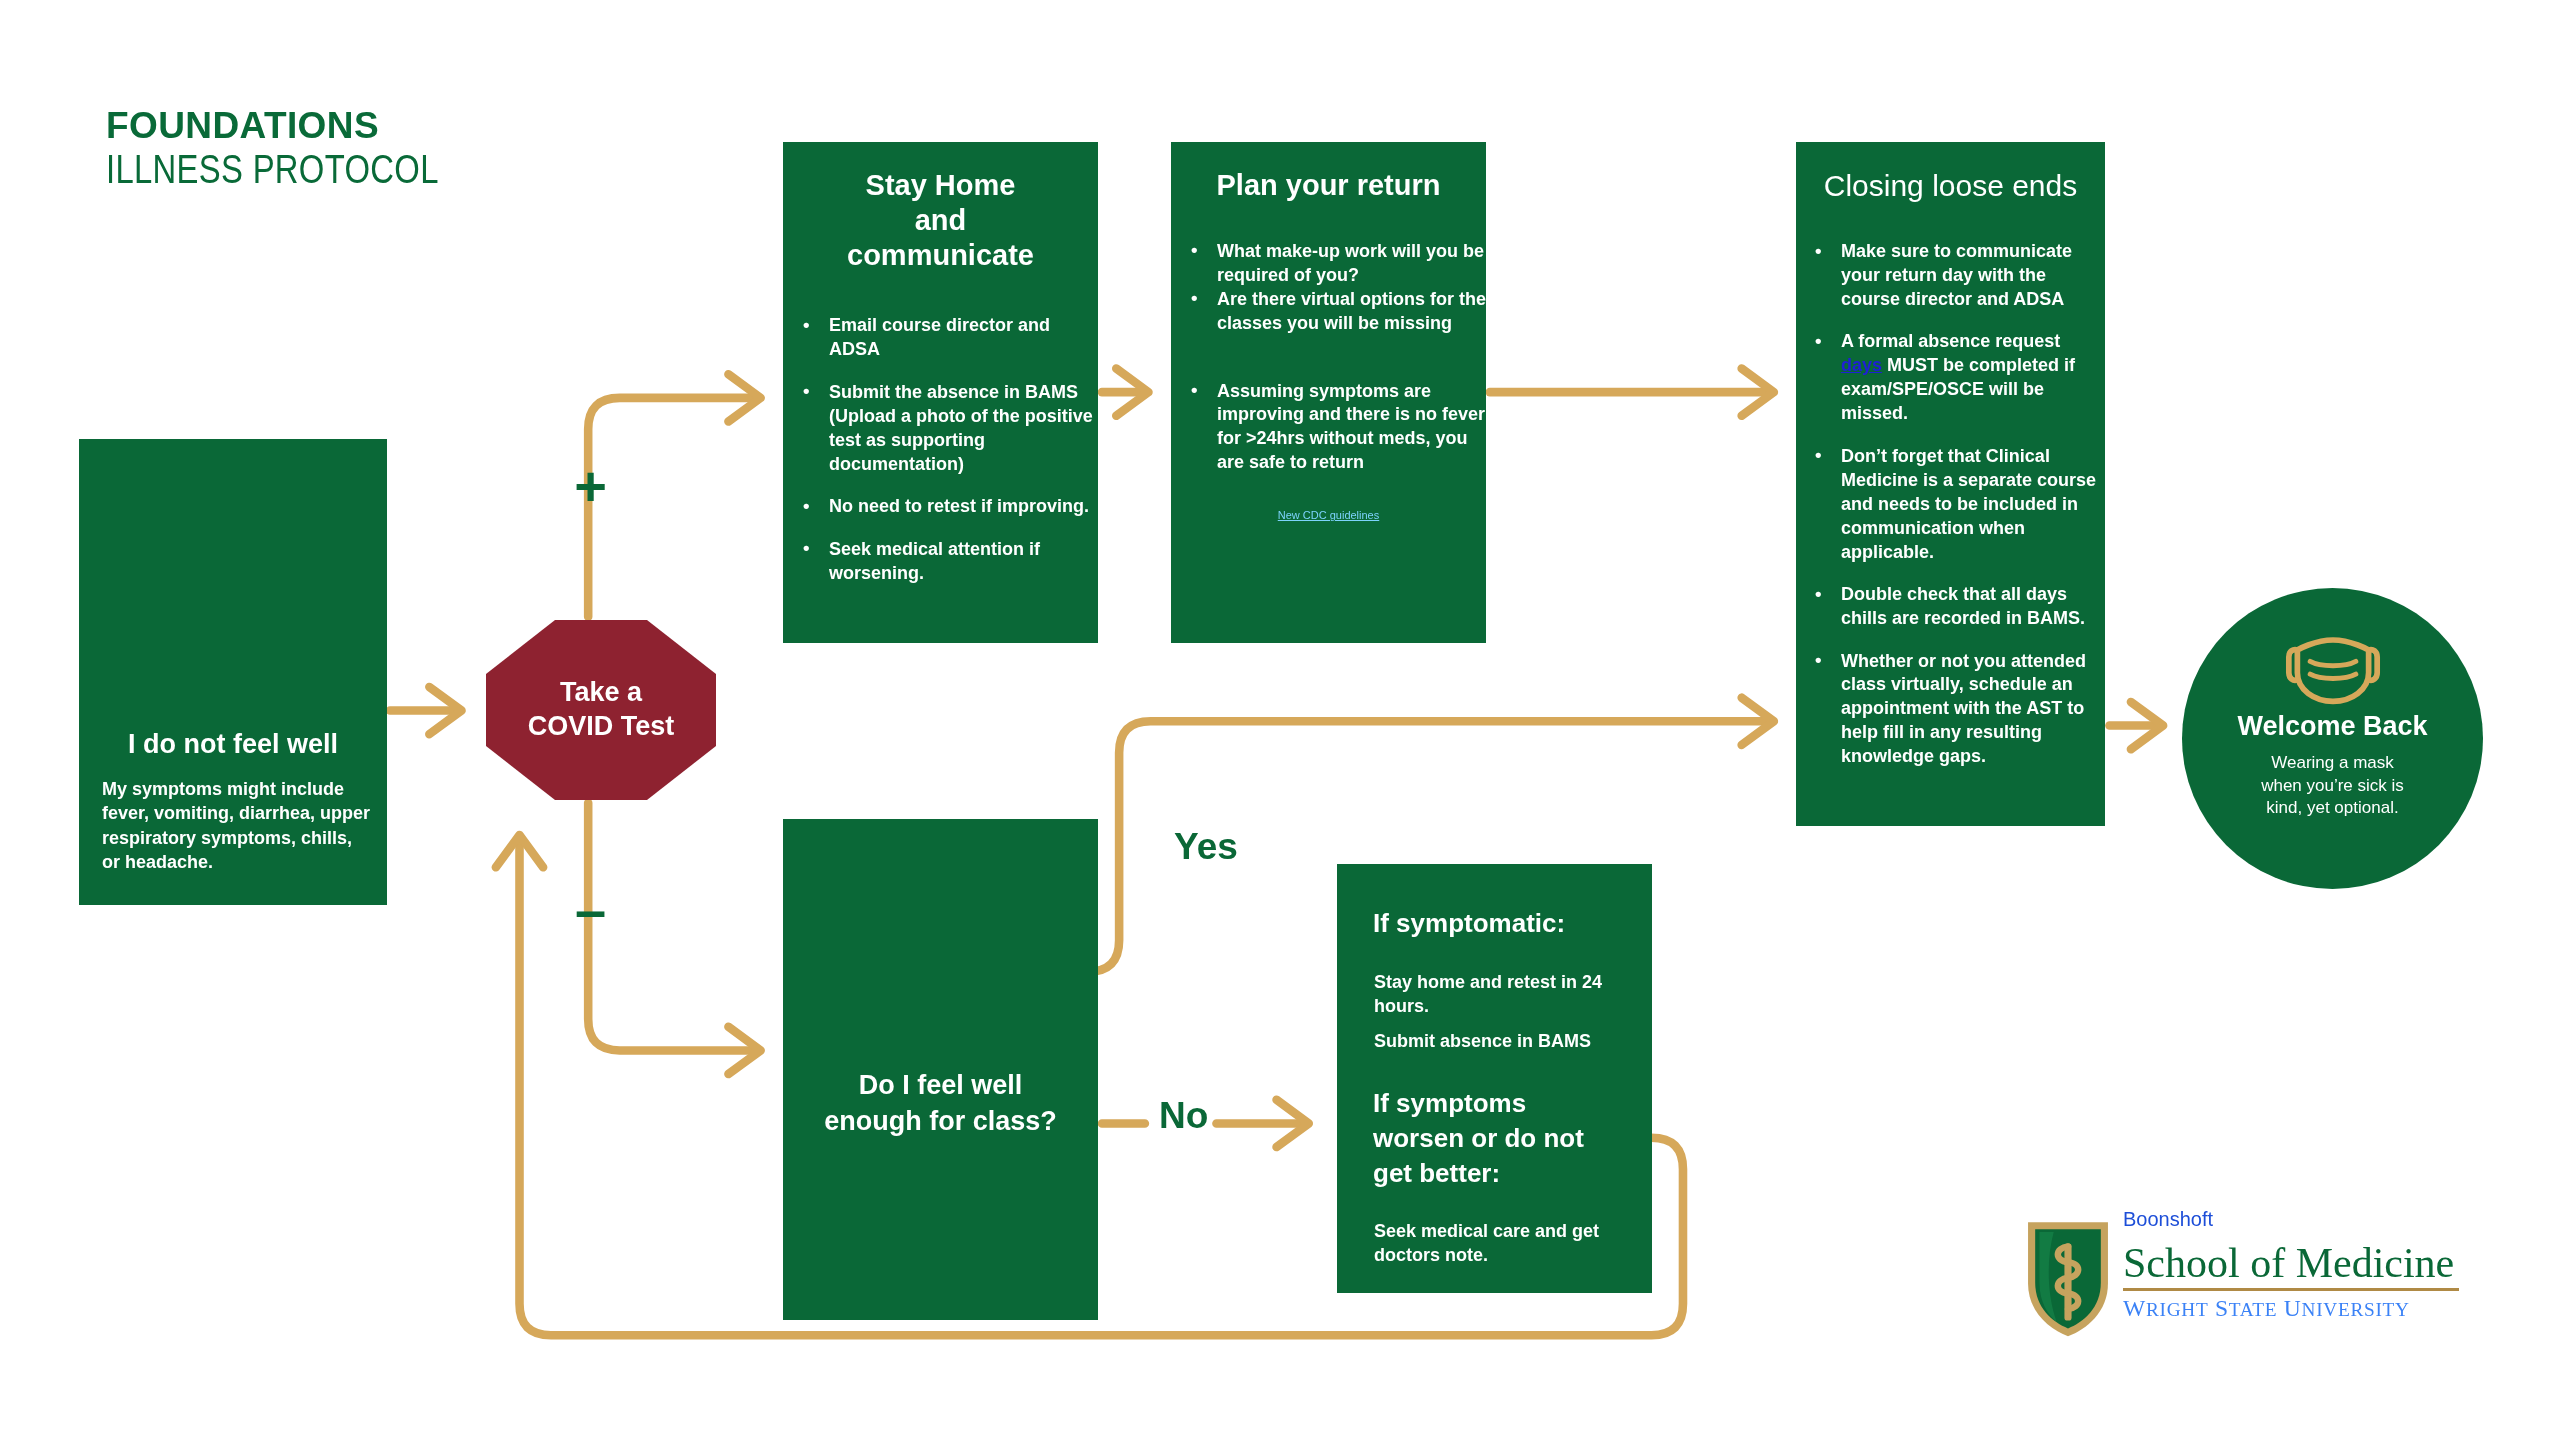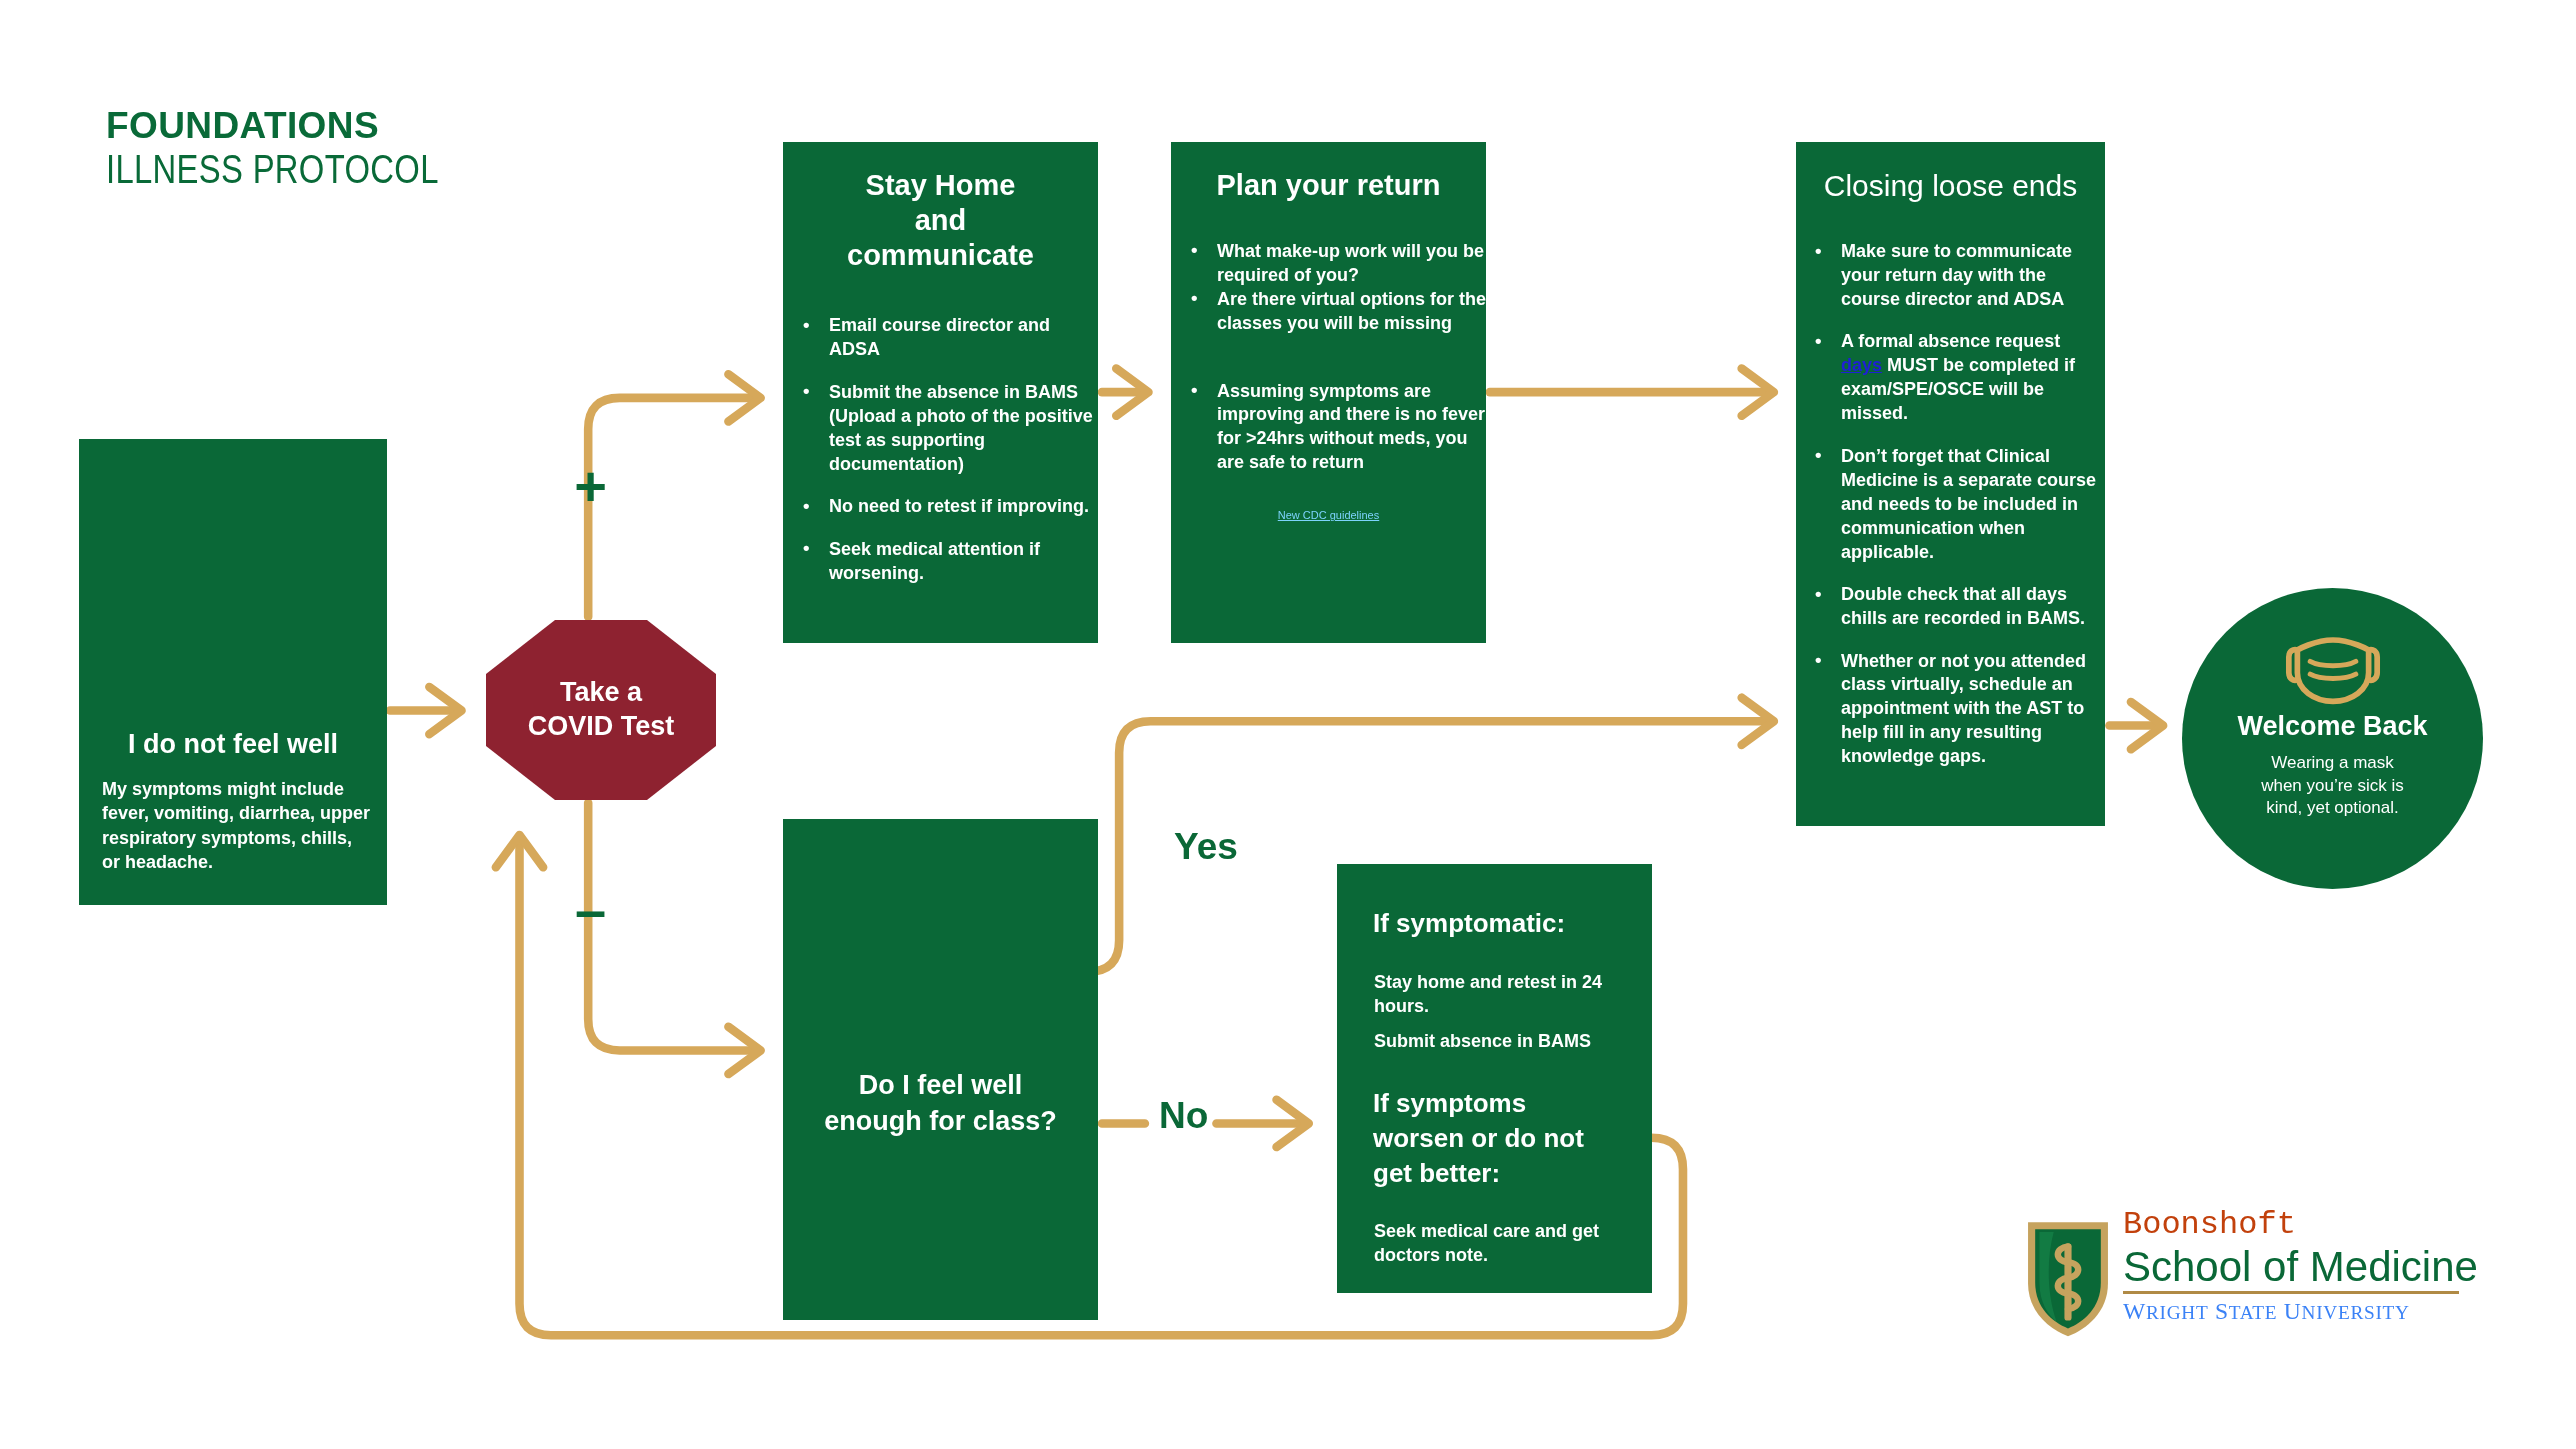--- a/index.html
+++ b/index.html
@@ -204,31 +204,31 @@
     font-size: 17px;
     text-align: center;
     line-height: 1.32;
     margin-top: 10px;
   }
 
   
   #logo-block { left: 2016px; top: 1209px; width: 501px; height: 136px; }
   #logo-text { position: absolute; left: 107px; top: 0px; }
   #logo-boonshoft {
-    font-family: Liberation Mono, monospace;
-    font-size: 32px;
-    color: #c2410c;
+    font-family: Liberation Sans, sans-serif;
+    font-size: 20px;
+    color: #1d4ed8;
     line-height: 1;
   }
   #logo-som {
-    font-family: Liberation Sans, sans-serif;
+    font-family: Liberation Serif, serif;
     font-size: 42px;
     color: #0a6837;
     line-height: 1.08;
-    margin-top: 3px;
+    margin-top: 12px;
   }
   #logo-rule {
     height: 2.9px;
     background: #b08a45;
     width: 336px;
     margin-top: 1.4px;
   }
   #logo-wsu {
     font-family: "Liberation Serif", serif;
     font-size: 23.6px;

